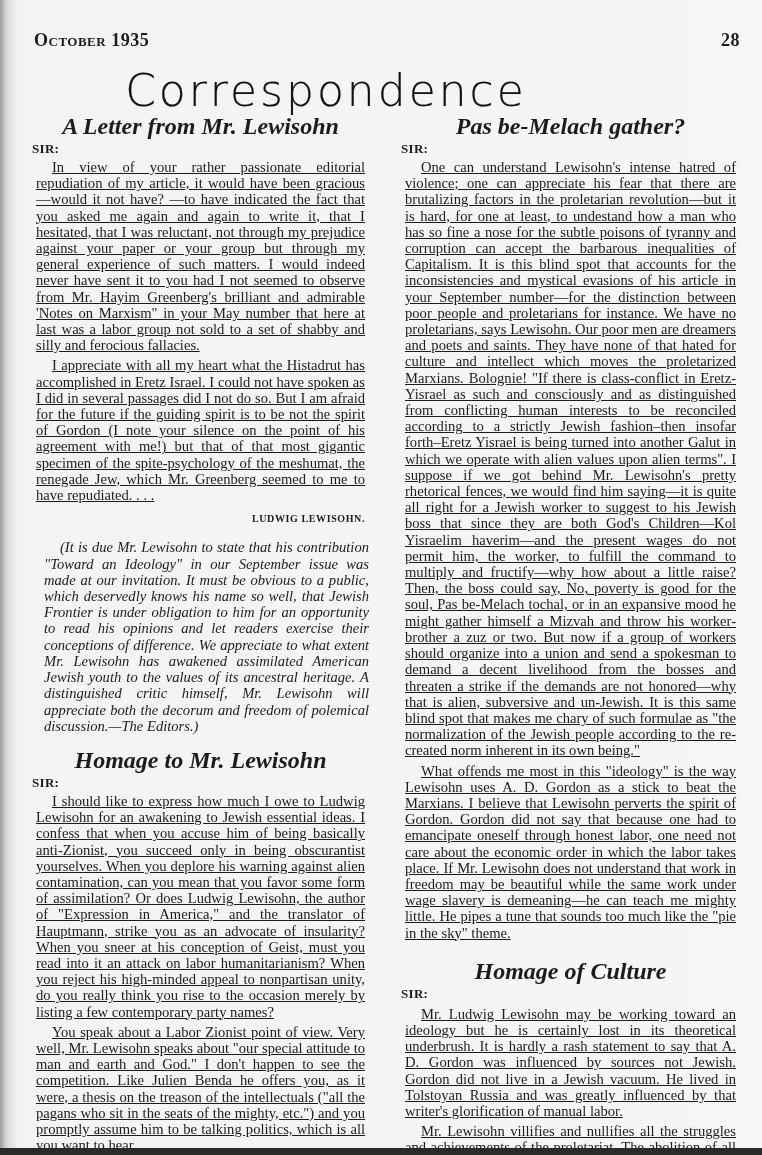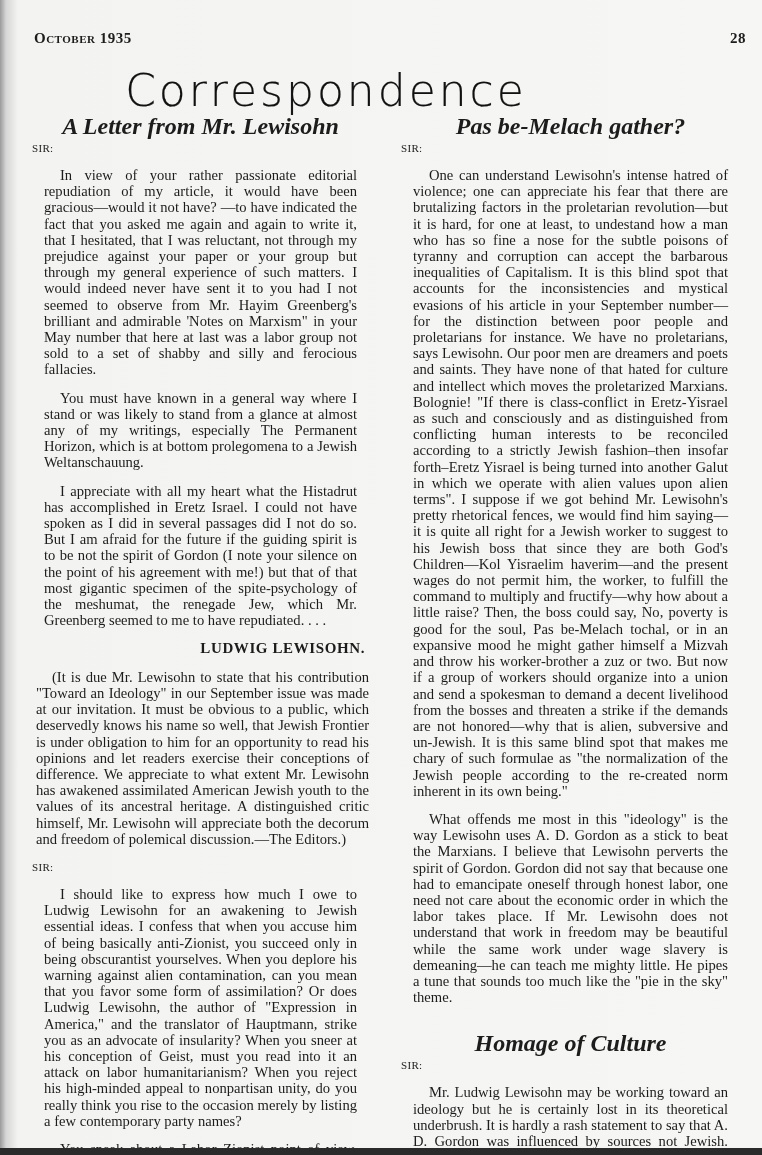--- a/index.html
+++ b/index.html
@@ -9,22 +9,22 @@
     font-family:"DejaVu Serif", "Liberation Serif", serif;
     color:#1c1c1c;
     position:relative;
   }
   .page {
     position:absolute; left:0; top:0; width:762px; height:1148px;
     background: linear-gradient(90deg, #9a9a9a 0px, #d6d6d6 6px, #f3f3f1 18px, #f6f6f4 100%);
   }
   .bottom-bar { position:absolute; left:0; top:1148px; width:762px; height:7px; background:#2a2a2a; }
   .running-head {
-    position:absolute; top:30px; left:34px; right:16px; height:20px;
-    font-family:"Liberation Serif", serif; font-size:15px; font-weight:bold; letter-spacing:0.5px;
+    position:absolute; top:30px; left:34px; right:22px; height:20px;
+    font-family:"Liberation Serif", serif; font-size:18px; font-weight:bold; letter-spacing:0.5px;
   }
   .running-head .left { position:absolute; left:0; top:0; font-variant:small-caps; }
   .running-head .right { position:absolute; right:0; top:0; }
   .section-title {
     position:absolute; top:64px; left:0; width:652px; text-align:center;
     font-family:"DejaVu Sans", sans-serif; font-weight:300; font-size:44px; letter-spacing:3px;
     color:#111; line-height:54px;
     -webkit-text-stroke:0.2px #111;
   }
   .col {
@@ -32,52 +32,52 @@
     font-family:"Liberation Serif", serif;
     font-size:14.6px; line-height:16.2px;
     text-align:justify;
   }
   .col.left { left:32px; width:337px; }
   .col.right { left:401px; width:339px; }
   .letter-title {
     text-align:center; font-style:italic; font-weight:bold;
     font-family:"Liberation Serif", serif; font-size:24px; line-height:24px; margin:0 0 4px 0;
   }
-  .sir { font-size:11px; font-variant:small-caps; font-weight:normal; margin:0; line-height:13px; letter-spacing:0.3px; }
-  p.body { margin:12px; text-indent:16px; hyphens:manual; }
-  .sig { text-align:right; font-variant:small-caps; font-size:15px; font-weight:bold; letter-spacing:0.6px; margin:8px 4px 10px 0; }
-  .editor-note { text-indent:16px; margin:12px 0 0 4px; }
+  .sir { font-size:13px; font-variant:small-caps; font-weight:bold; margin:0; line-height:13px; letter-spacing:0.3px; }
+  p.body { margin:4px; text-indent:16px; hyphens:manual;text-decoration:underline; }
+  .sig { text-align:right; font-variant:small-caps; font-size:10px; font-weight:bold; letter-spacing:0.6px; margin:8px 4px 10px 0; }
+  .editor-note { font-style:italic; text-indent:16px; margin:12px 0 0 12px; }
   .gap-l { height:14px; }
 </style>
 </head>
 <body>
 
 <div class="page">
 
   <div class="running-head">
     <span class="left">October 1935</span>
     <span class="right">28</span>
   </div>
 
   <div class="section-title">Correspondence</div>
 
   <div class="col left">
     <div class="letter">
       <div class="letter-title">A Letter from Mr. Lewisohn</div>
       <div class="sir">SIR:</div>
       <p class="body">In view of your rather passionate editorial repudiation of my article, it would have been gracious—would it not have? —to have indicated the fact that you asked me again and again to write it, that I hesitated, that I was reluctant, not through my prejudice against your paper or your group but through my general experience of such matters. I would indeed never have sent it to you had I not seemed to observe from Mr. Hayim Greenberg's brilliant and admirable 'Notes on Marxism" in your May number that here at last was a labor group not sold to a set of shabby and silly and ferocious fallacies.</p>
-      <p class="body">You must have known in a general way where I stand or was likely to stand from a glance at almost any of my writings, especially The Permanent Horizon, which is at bottom prolegomena to a Jewish Weltanschauung.</p>
       <p class="body">I appreciate with all my heart what the Histadrut has accomplished in Eretz Israel. I could not have spoken as I did in several passages did I not do so. But I am afraid for the future if the guiding spirit is to be not the spirit of Gordon (I note your silence on the point of his agreement with me!) but that of that most gigantic specimen of the spite-psychology of the meshumat, the renegade Jew, which Mr. Greenberg seemed to me to have repudiated. . . .</p>
       <div class="sig">LUDWIG LEWISOHN.</div>
       <p class="editor-note">(It is due Mr. Lewisohn to state that his contribution "Toward an Ideology" in our September issue was made at our invitation. It must be obvious to a public, which deservedly knows his name so well, that Jewish Frontier is under obligation to him for an opportunity to read his opinions and let readers exercise their conceptions of difference. We appreciate to what extent Mr. Lewisohn has awakened assimilated American Jewish youth to the values of its ancestral heritage. A distinguished critic himself, Mr. Lewisohn will appreciate both the decorum and freedom of polemical discussion.—The Editors.)</p>
     </div>
 
     <div class="gap-l"></div>
 
     <div class="letter">
+      <div class="letter-title">Homage to Mr. Lewisohn</div>
       <div class="sir">SIR:</div>
       <p class="body">I should like to express how much I owe to Ludwig Lewisohn for an awakening to Jewish essential ideas. I confess that when you accuse him of being basically anti-Zionist, you succeed only in being obscurantist yourselves. When you deplore his warning against alien contamination, can you mean that you favor some form of assimilation? Or does Ludwig Lewisohn, the author of "Expression in America," and the translator of Hauptmann, strike you as an advocate of insularity? When you sneer at his conception of Geist, must you read into it an attack on labor humanitarianism? When you reject his high-minded appeal to nonpartisan unity, do you really think you rise to the occasion merely by listing a few contemporary party names?</p>
       <p class="body">You speak about a Labor Zionist point of view. Very well, Mr. Lewisohn speaks about "our special attitude to man and earth and God." I don't happen to see the competition. Like Julien Benda he offers you, as it were, a thesis on the treason of the intellectuals ("all the pagans who sit in the seats of the mighty, etc.") and you promptly assume him to be talking politics, which is all you want to hear.</p>
     </div>
   </div>
 
   <div class="col right">
     <div class="letter">
       <div class="letter-title">Pas be-Melach gather?</div>
       <div class="sir">SIR:</div>

